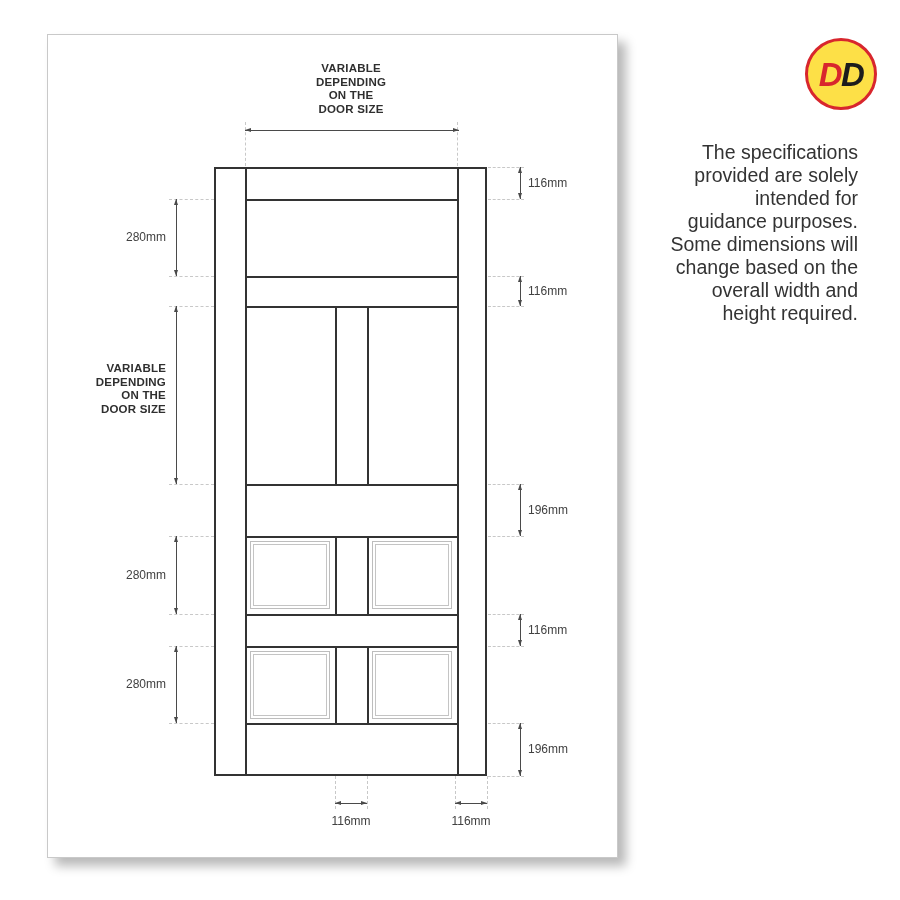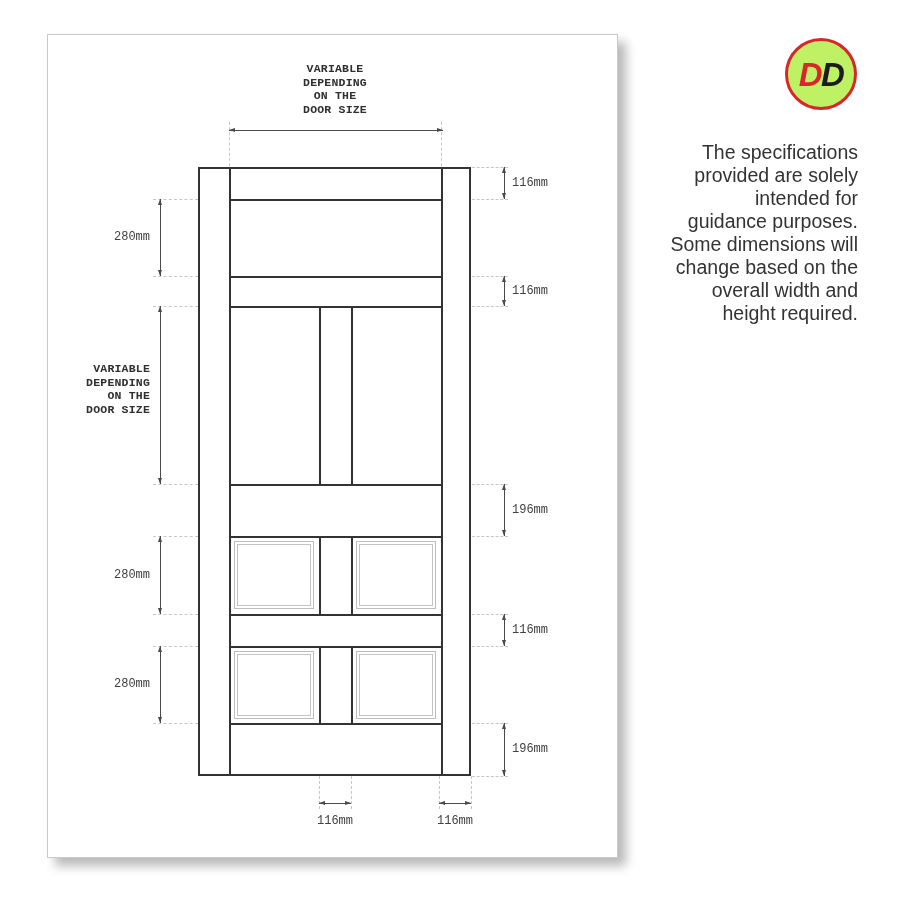--- a/index.html
+++ b/index.html
@@ -6,21 +6,21 @@
   body{
     width:900px;height:900px;background:#ffffff;position:relative;overflow:hidden;
     font-family:"Liberation Sans", sans-serif;
   }
   
   .sheet{
     position:absolute;left:47px;top:34px;width:571px;height:824px;
     background:#ffffff;border:1px solid #c9c9c9;box-sizing:border-box;
     box-shadow:8px 8px 10px rgba(0,0,0,0.28);
   }
-  .diagram{position:absolute;left:0;top:0;width:100%;height:100%;font-family:Liberation Mono, monospace;}
+  .diagram{position:absolute;left:16px;top:0;width:100%;height:100%;}
   
   .door-outline{position:absolute;left:150px;top:132px;width:273px;height:609px;border:2px solid #333;box-sizing:border-box;background:#fff;}
   .dline-v{position:absolute;width:2px;background:#333;}
   .dline-h{position:absolute;height:2px;background:#333;}
   
   .panel{position:absolute;border:1px solid #bdbdbd;box-sizing:border-box;}
   .panel::after{content:"";position:absolute;left:2px;top:2px;right:2px;bottom:2px;border:1px solid #c4c4c4;}
   
   .dash-h{position:absolute;height:0;border-top:1px dashed #c8c8c8;}
   .dash-v{position:absolute;width:0;border-left:1px dashed #c8c8c8;}
@@ -40,22 +40,22 @@
   .vcenter{transform:translateY(-50%);}
   .hcenter{transform:translateX(-50%);}
   .var-block{
     position:absolute;font-size:11.5px;font-weight:bold;line-height:13.5px;
     color:#2f2f2f;white-space:pre-line;letter-spacing:0.2px;
   }
   .var-top{left:187px;top:27px;width:200px;text-align:center;}
   .var-left{right:467px;top:354px;transform:translateY(-50%);text-align:right;}
   
   .logo{
-    position:absolute;left:785px;top:38px;width:66px;height:66px;border-radius:50%;
-    border:3px solid #d8262d;background:#bef264;display:flex;align-items:center;justify-content:center;text-align:center;
+    position:absolute;left:805px;top:38px;width:66px;height:66px;border-radius:50%;
+    border:3px solid #d8262d;background:#fde047;display:flex;align-items:center;justify-content:center;text-align:center;
   }
   .logo .dd{font-style:italic;font-weight:800;font-size:33px;letter-spacing:-1.5px;line-height:1;}
   .logo .d1{color:#d8262d;}
   .logo .d2{color:#1c1c1c;}
   
   .note{
     position:absolute;top:141px;right:42px;width:260px;text-align:right;
     font-size:19.5px;line-height:23px;color:#333;white-space:pre-line;
   }
 </style>

